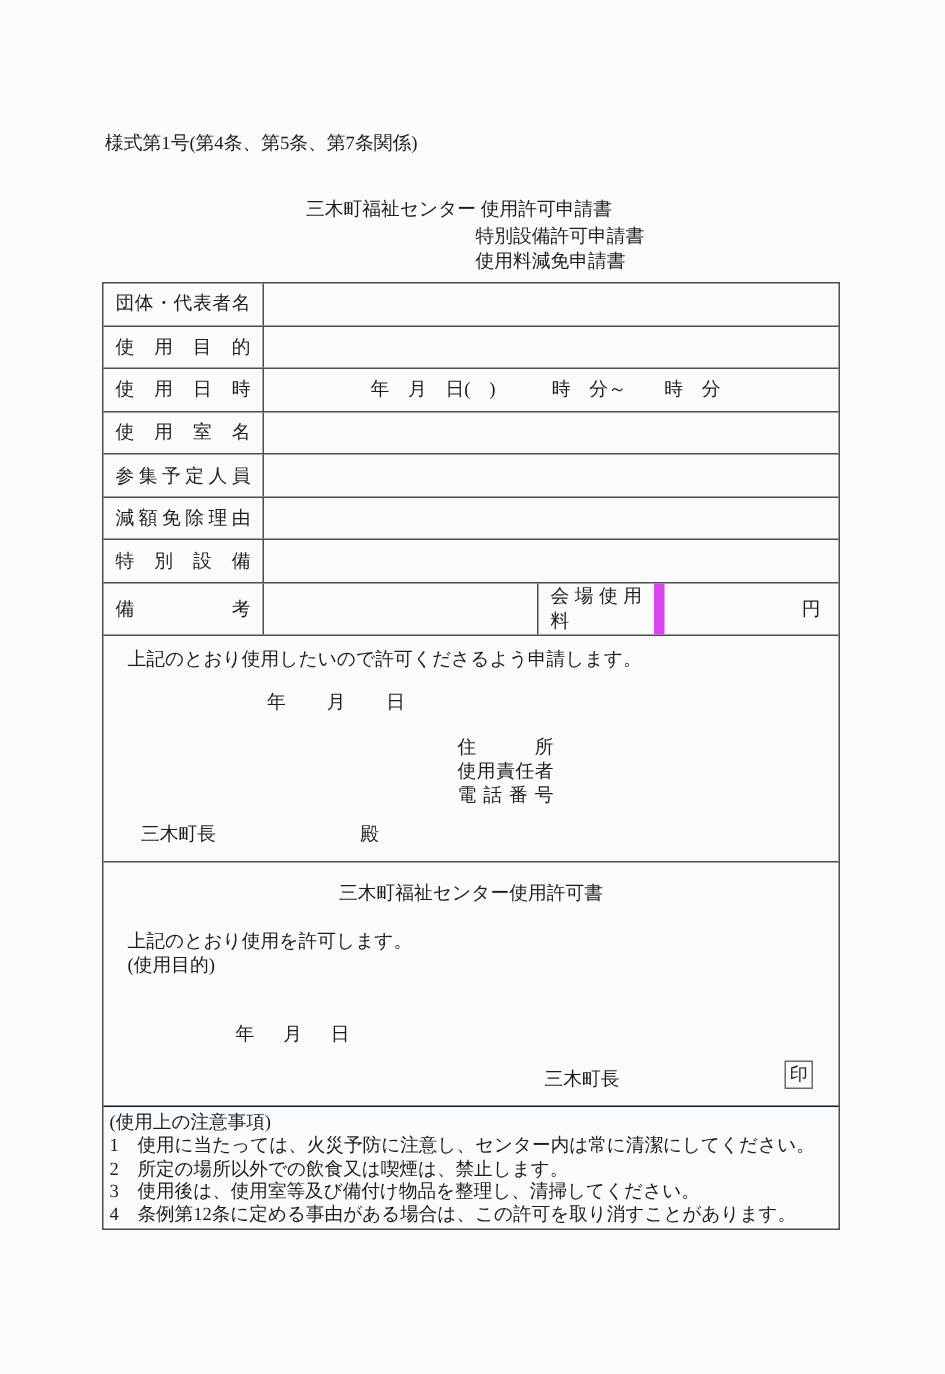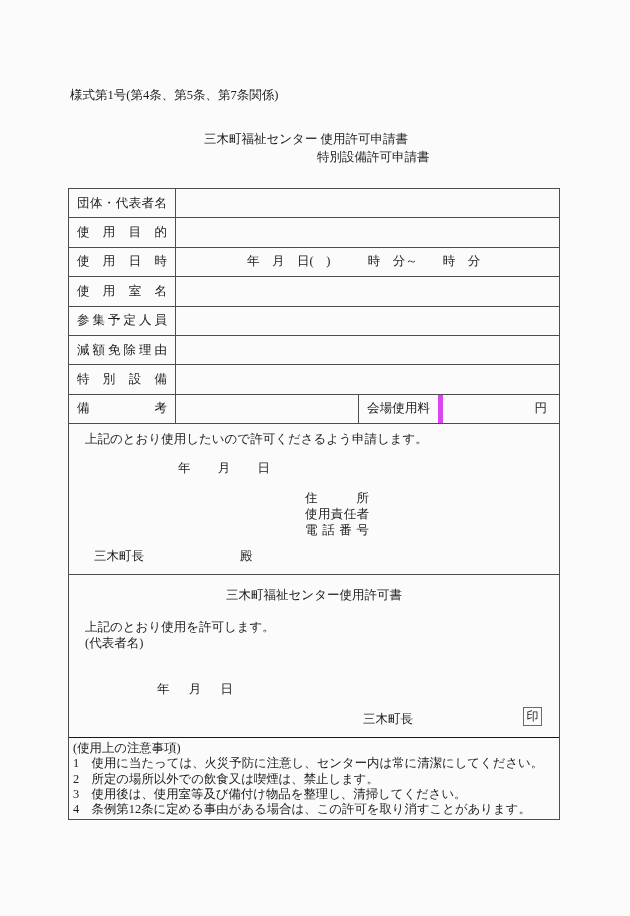--- a/index.html
+++ b/index.html
@@ -32,21 +32,21 @@
     width:107px;box-sizing:border-box;border-right:1px solid #4d4d4d;
     padding:0 8px;font-size:12.5px;
     display:flex;flex-direction:column;justify-content:center;
   }
   .lbl span{display:block;text-align:justify;text-align-last:justify;text-justify:inter-character;width:100%;}
   .val{flex:1;font-size:12.5px;display:flex;align-items:center;}
   .val.datetime{padding-left:71px;white-space:nowrap;}
   .val.remarks-val{flex:none;width:182px;box-sizing:border-box;}
   .feelbl{
     width:85px;box-sizing:border-box;
-    border-left:1px solid #4d4d4d;border-right:5px solid #d946ef;
+    border-left:1px solid #4d4d4d;border-right:7px solid #d946ef;
     padding:0 8px;font-size:12.5px;
     display:flex;flex-direction:column;justify-content:center;
   }
   .feelbl span{display:block;text-align:justify;text-align-last:justify;text-justify:inter-character;width:100%;}
   .feeval{flex:1;font-size:12.5px;display:flex;align-items:center;justify-content:flex-end;padding-right:12px;box-sizing:border-box;}
 
   .app-sec{height:151px;border-bottom:1px solid #4d4d4d;box-sizing:border-box;position:relative;font-size:12.5px;}
   .app-statement{left:16px;top:7px;white-space:nowrap;}
   .app-date{left:109px;top:36px;width:92px;text-align:justify;text-align-last:justify;text-justify:inter-character;}
   .addr-block{left:236px;top:66px;width:64px;line-height:16px;}
@@ -73,20 +73,21 @@
 </head>
 <body>
 
 <div class="page">
 
   <div class="abs form-number">様式第1号(第4条、第5条、第7条関係)</div>
 
   <div class="abs title-block">
     <div><span>三木町福祉センター </span><span>使用許可申請書</span></div>
     <div class="indent">特別設備許可申請書</div>
+    <div class="indent">使用料減免申請書</div>
   </div>
 
   <div class="abs form-box">
 
     <div class="table-sec">
       <div class="trow">
         <div class="lbl">
             <span>団体・代表者名</span>
           </div>
         <div class="val"></div>
@@ -147,21 +148,21 @@
         <div>使用責任者</div>
         <div>電話番号</div>
       </div>
       <div class="abs app-mayor">三木町長</div>
       <div class="abs app-dono">殿</div>
     </div>
 
     <div class="permit-sec">
       <div class="abs permit-title">三木町福祉センター使用許可書</div>
       <div class="abs permit-statement">上記のとおり使用を許可します。</div>
-      <div class="abs permit-cond">(代表者名)</div>
+      <div class="abs permit-cond">(使用目的)</div>
       <div class="abs permit-date">年　月　日</div>
       <div class="abs permit-mayor">三木町長</div>
       <div class="abs seal-box">印</div>
     </div>
 
     <div class="notes-sec">
       <div>(使用上の注意事項)</div>
       <div>1　使用に当たっては、火災予防に注意し、センター内は常に清潔にしてください。</div>
       <div>2　所定の場所以外での飲食又は喫煙は、禁止します。</div>
       <div>3　使用後は、使用室等及び備付け物品を整理し、清掃してください。</div>

